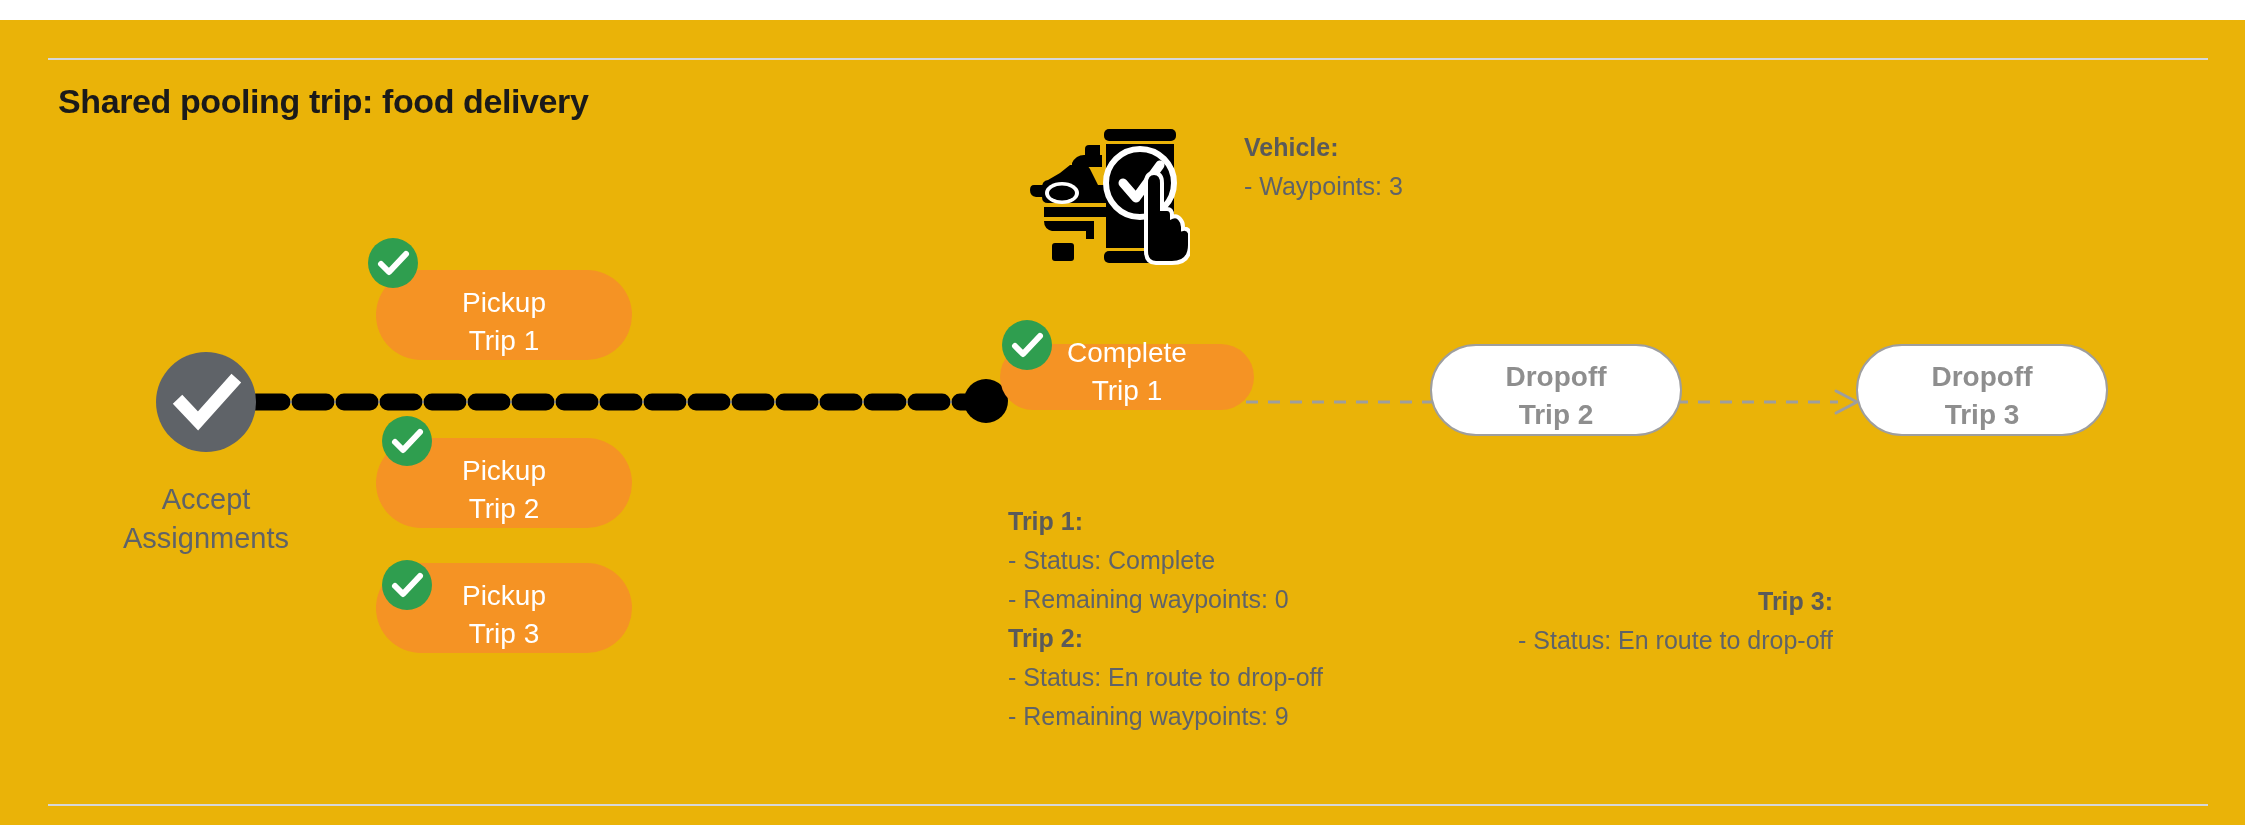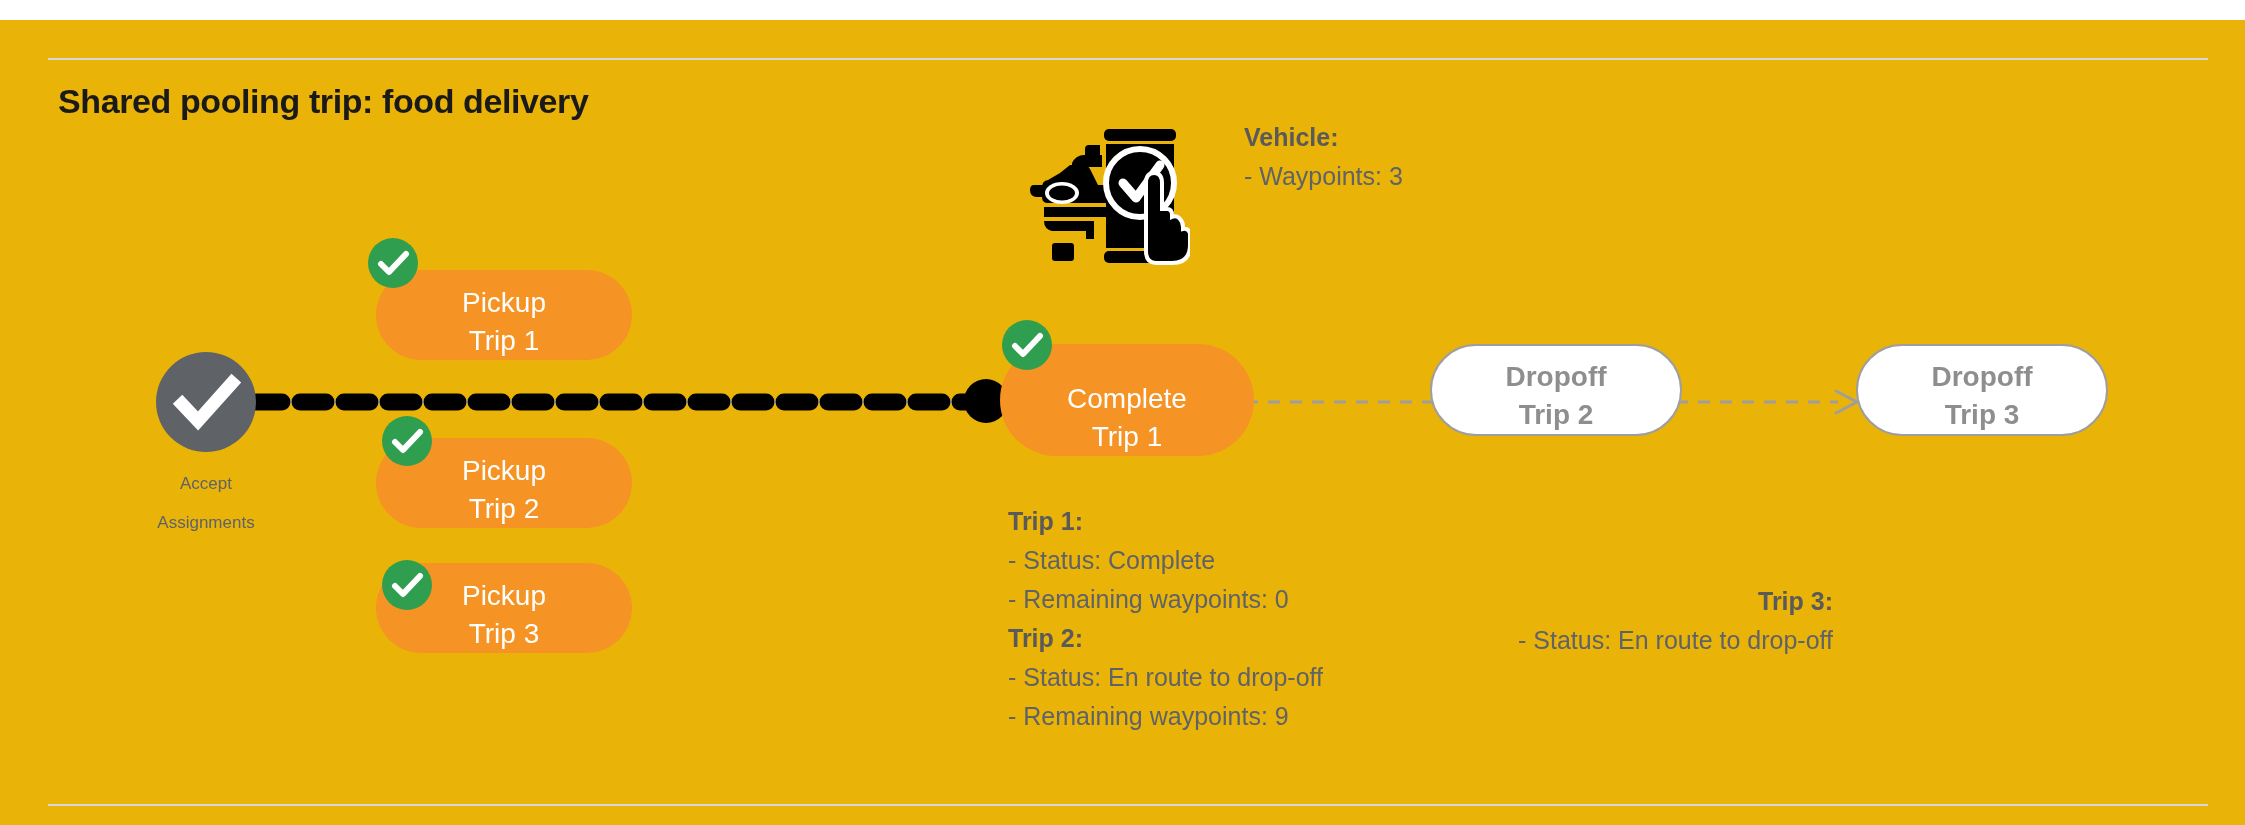--- a/index.html
+++ b/index.html
@@ -54,24 +54,24 @@
   .start-circle {
     position: absolute;
     inset: 0;
     border-radius: 50%;
     background: #5f6368;
   }
   .start-circle svg { position: absolute; inset: 0; }
   .start-label {
     position: absolute;
     left: -62px;
-    top: 112px;
+    top: 128px;
     width: 224px;
     text-align: center;
-    font-size: 17px;
+    font-size: 29px;
     line-height: 39px;
     color: #5f6368;
   }
 
   
   .conn { position: absolute; }
 
   .conn-main {
     left: 252px;
     top: 358px;
@@ -118,21 +118,21 @@
     border: 2px solid #9e9e9e;
   }
   .pill.outlined .line {
     color: #8e8e8e;
     font-weight: bold;
   }
 
   .pill-pickup-1   { left: 376px;  top: 250px; width: 256px; height: 90px; }
   .pill-pickup-2   { left: 376px;  top: 418px; width: 256px; height: 90px; }
   .pill-pickup-3   { left: 376px;  top: 543px; width: 256px; height: 90px; }
-  .pill-complete-1 { left: 1000px; top: 324px; width: 254px; height: 112px; }
+  .pill-complete-1 { left: 1000px; top: 324px; width: 254px; height: 66px; }
   .pill-dropoff-2  { left: 1430px; top: 324px; width: 252px; height: 92px; }
   .pill-dropoff-3  { left: 1856px; top: 324px; width: 252px; height: 92px; }
 
   
   .check-badge {
     position: absolute;
     width: 50px;
     height: 50px;
   }
   .check-badge .disc {
@@ -173,21 +173,21 @@
     position: absolute;
     font-size: 25px;
     line-height: 39px;
     color: #5f6368;
     white-space: nowrap;
   }
   .info-block .hd {
     font-weight: bold;
     color: #5a5a5a;
   }
-  .info-vehicle { left: 1244px; top: 98px; }
+  .info-vehicle { left: 1244px; top: 108px; }
   .info-trip12  { left: 1008px; top: 482px; }
   .info-trip3   { left: 1518px; top: 562px; text-align: right; }
 </style>
 </head>
 <body>
 
 <div id="canvas">
 
   <div class="divider top"></div>
   <div class="divider bottom"></div>

